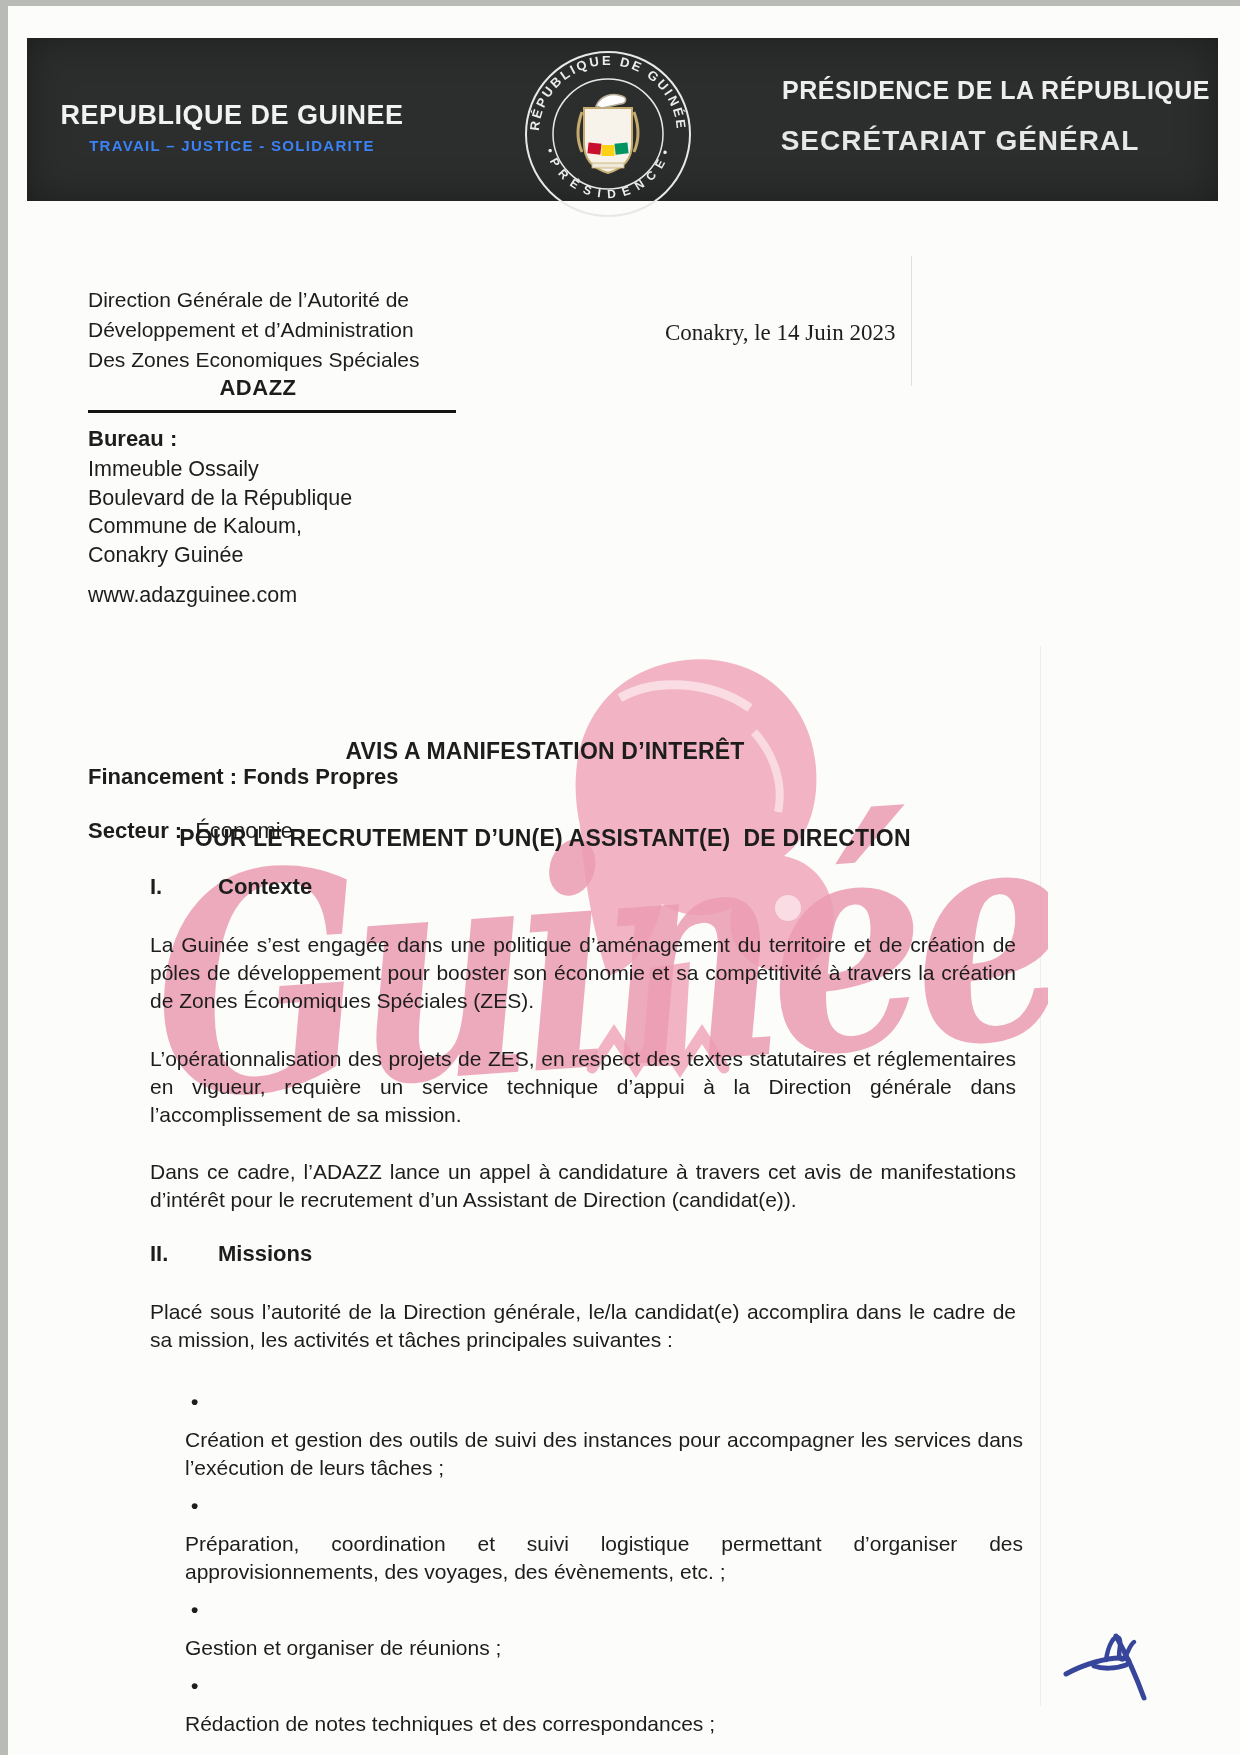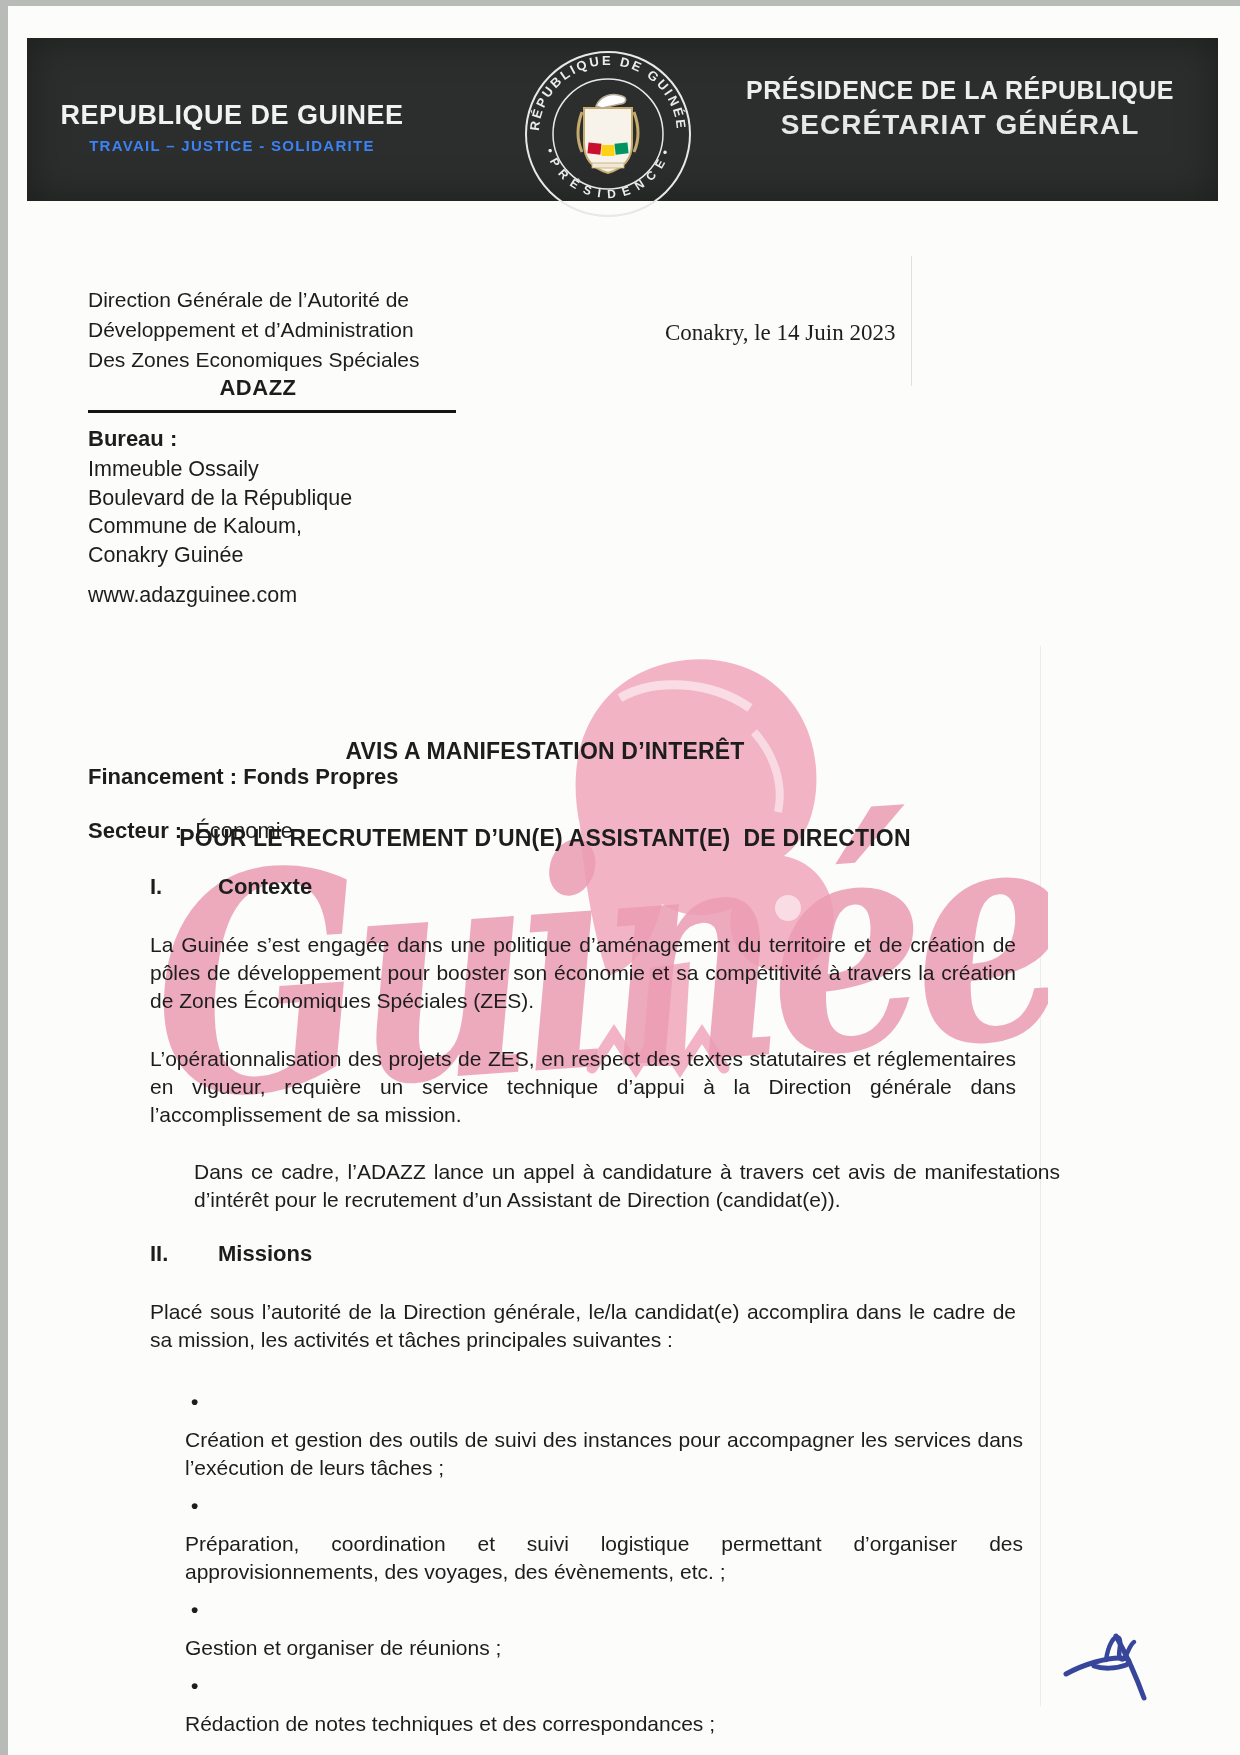--- a/index.html
+++ b/index.html
@@ -26,22 +26,22 @@
   
   .banner{
     position:absolute;left:19px;top:32px;width:1191px;height:163px;
     background:var(--banner-bg);
     box-shadow:inset 0 0 40px rgba(0,0,0,.35);
   }
   .banner-left{position:absolute;left:10px;top:62px;width:390px;text-align:center;color:#f2f2f2;}
   .banner-left .t1{font-size:27px;font-weight:700;letter-spacing:.5px;white-space:nowrap;}
   .banner-left .t2{font-size:15px;font-weight:700;letter-spacing:1.3px;margin-top:6px;color:#3b82f6;white-space:nowrap;}
   .banner-right{position:absolute;left:683px;top:38px;width:500px;text-align:center;color:#eeeeee;}
-  .banner-right .r1{font-size:25px;font-weight:700;letter-spacing:.5px;white-space:nowrap;}
-  .banner-right .r2{font-size:28px;font-weight:700;letter-spacing:1px;margin-top:4px;color:#e7e7e7;white-space:nowrap;}
+  .banner-right .r1{font-size:25px;font-weight:700;letter-spacing:.5px;white-space:nowrap;text-align:right;}
+  .banner-right .r2{font-size:28px;font-weight:700;letter-spacing:1px;margin-top:20px;color:#e7e7e7;white-space:nowrap;}
   .seal{position:absolute;left:495px;top:8px;width:172px;height:172px;}
 
   
   .org-block{left:80px;top:279px;width:340px;font-size:21px;line-height:30px;}
   .org-acronym{left:80px;top:369px;width:340px;text-align:center;font-size:22px;font-weight:700;letter-spacing:.5px;}
   .date-line{left:657px;top:314px;font-family:"Liberation Serif",serif;font-size:23px;}
   .rule{left:80px;top:404px;width:368px;height:3px;background:#141414;}
   .bureau-label{left:80px;top:420px;font-size:22px;font-weight:700;}
   .addr{left:80px;top:449px;font-size:21.5px;line-height:28.5px;}
   .website{left:80px;top:577px;font-size:21.5px;}
@@ -53,21 +53,21 @@
   .sect-line .lbl{font-weight:700;}
   .sect-line .val{font-weight:400;margin-left:13px;}
 
   
   .sec-head{left:142px;top:868px;font-size:22px;font-weight:700;display:flex;}
   .sec-head.two{top:1235px;}
   .sec-head .num{width:68px;}
   .para{left:142px;width:866px;font-size:21px;line-height:28px;text-align:justify;}
   .p1{top:925px;}
   .p2{top:1039px;}
-  .p3{top:1152px;margin-left:44px;}
+  .p3{top:1152px;}
   .pintro{top:1292px;}
   .bullets{left:177px;top:1382px;width:838px;}
   .bullet{display:flex;margin-bottom:10px;flex-direction:column;}
   .bullet .dot{flex:0 0 38px;font-size:21px;line-height:28px;padding-left:6px;}
   .bullet .dot::before{content:"•";font-weight:700;}
   .bullet .bt{flex:1;font-size:21px;line-height:28px;text-align:justify;}
 
   .content{position:relative;z-index:2;}
   .wm{position:absolute;left:140px;top:630px;width:900px;height:515px;z-index:1;}
   .sig{position:absolute;left:1048px;top:1612px;width:140px;height:100px;z-index:2;}

